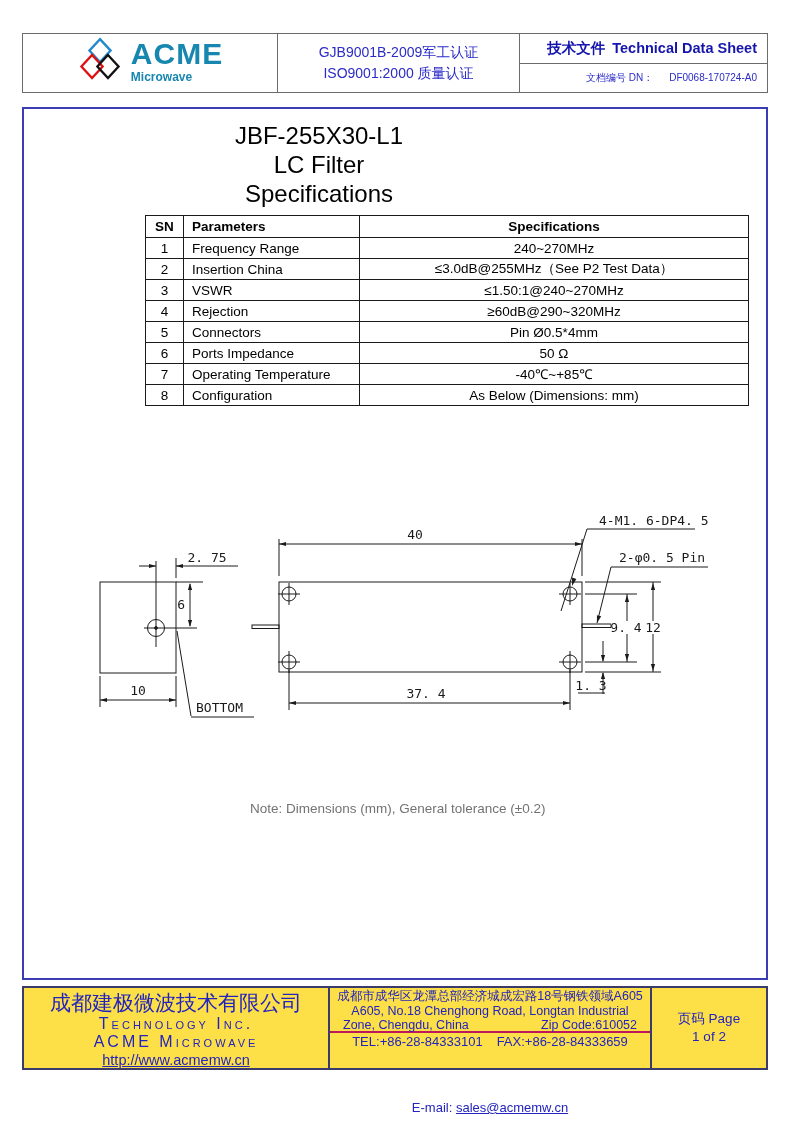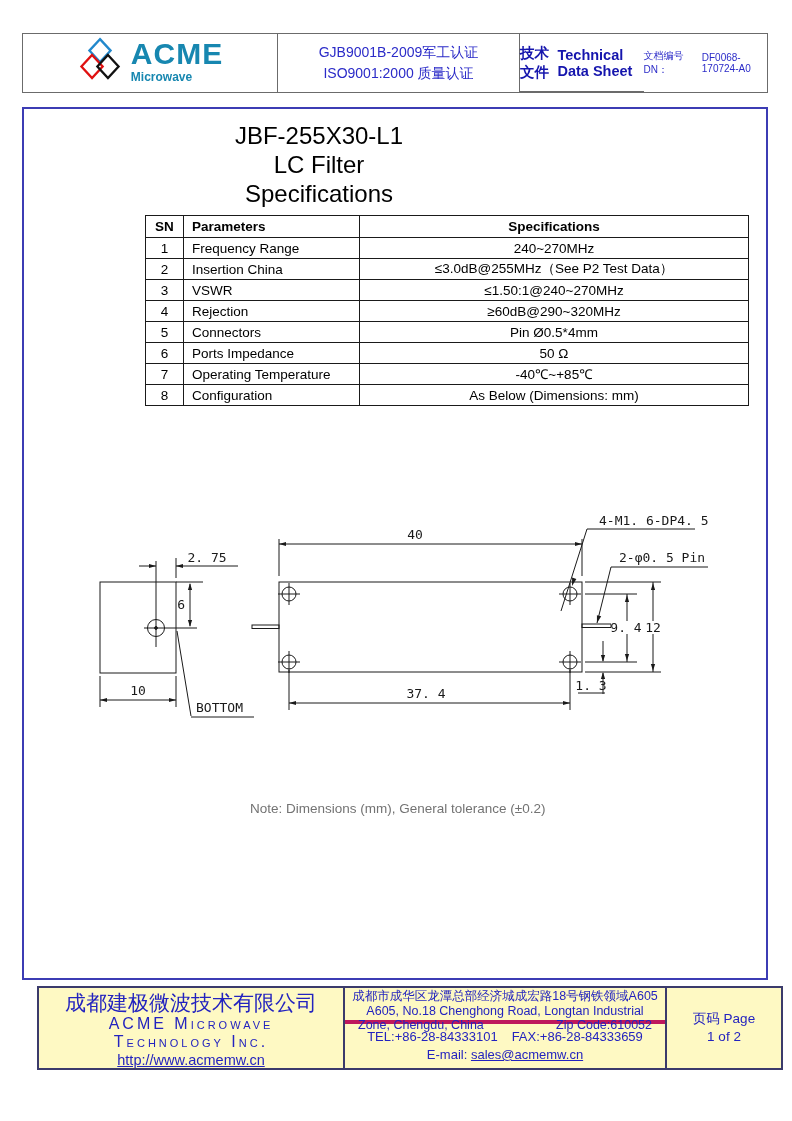--- a/index.html
+++ b/index.html
@@ -7,21 +7,21 @@
 
   
   .header-table { position:absolute; left:22px; top:33px; width:746px; height:60px;
     border:1px solid #6b6b6b; display:flex; background:#fff; }
   .cell-logo { width:255px; border-right:1px solid #6b6b6b; display:flex; align-items:center; justify-content:center; }
   .logo-mark { width:46px; height:54px; margin-right:8px; }
   .logo-text-acme { font-size:30px; font-weight:bold; color:#1787b0; line-height:28px; letter-spacing:1px; }
   .logo-text-mw { font-size:12px; font-weight:bold; color:#1787b0; line-height:19px; }
   .cell-cert { width:242px; border-right:1px solid #6b6b6b; display:flex; flex-direction:column;
     align-items:center; justify-content:center; color:#2b2bc8; font-size:14px; line-height:21px; }
-  .cell-doc { flex:1; display:flex; flex-direction:row; }
+  .cell-doc { flex:1; display:flex; flex-direction:column; }
   .doc-type { flex:1; border-bottom:1px solid #6b6b6b; display:flex; align-items:center; justify-content:flex-end;
     padding-right:10px; color:#1515ad; font-weight:bold; font-size:14.5px; gap:7px; }
   .doc-no { flex:1; display:flex; align-items:center; justify-content:flex-end; padding-right:10px;
     color:#2b2bc8; font-size:10px; gap:16px; }
 
   
   .main-box { position:absolute; left:22px; top:107px; width:746px; height:873px; border:2px solid #3c3cb4; }
 
   .title-block { position:absolute; top:121px; left:0; width:638px; text-align:center;
     font-weight:normal; font-size:24px; line-height:29px; color:#000; }
@@ -33,29 +33,29 @@
   .col-sn { width:38px; } .col-param { width:176px; } .col-spec { width:389px; }
   .al-c { text-align:center; } .al-l { text-align:left; padding-left:8px !important; }
 
   
   .drawing-svg { position:absolute; left:70px; top:495px; }
   .drawing-svg text { font-family:"DejaVu Sans Mono",monospace; font-size:13px; fill:#1a1a1a; }
   .note { position:absolute; left:250px; top:801px; font-size:13.5px; color:#737373; }
 
   
   .footer-table { position:absolute; left:22px; top:986px; width:746px; height:84px;
-    border:2px solid #3b3b6b; display:flex; color:#2323bf; background:#fef9c3;margin-left:15px; }
+    border:2px solid #3b3b6b; display:flex; color:#2323bf; background:#fde047; }
   .f-left { width:306px; border-right:2px solid #3b3b6b; text-align:center; padding-top:3px; }
   .f-company-cn { font-size:21px; line-height:24px; }
   .f-company-en { font-variant:small-caps; font-size:16px; letter-spacing:3px; line-height:18px; }
   .f-website { font-size:14.5px; line-height:18px; text-decoration:underline; cursor:pointer; }
   .f-mid { width:322px; border-right:2px solid #3b3b6b; display:flex; flex-direction:column; }
-  .f-address { height:36px; border-bottom:4px solid #be185d; font-size:12.5px; line-height:14.5px; padding:1px 5px 0; text-align:center; }
+  .f-address { height:45px; border-bottom:2px solid #be185d; font-size:12.5px; line-height:14.5px; padding:1px 5px 0; text-align:center; }
   .f-address-l3 { display:flex; justify-content:space-between; padding:0 8px; }
-  .f-contact { flex:1; display:flex; flex-direction:column; justify-content:center; font-size:13px; line-height:18px; text-align:center; }
+  .f-contact { flex:1; display:flex; flex-direction:column; justify-content:center; font-size:13px; line-height:18px; text-align:center;gap:48px; }
   .f-tel-line { display:flex; justify-content:center; gap:14px; }
   .f-email-link { text-decoration:underline; cursor:pointer; }
   .f-page { flex:1; display:flex; flex-direction:column; align-items:center; justify-content:center; font-size:13.5px; line-height:18px; }
 </style>
 </head>
 <body>
 
 <div class="header-table">
   <div class="cell-logo">
     <svg class="logo-mark" viewBox="0 0 52 58">
@@ -236,22 +236,22 @@
   <text x="591" y="690" text-anchor="middle">1. 3</text>
   <text x="599" y="525" text-anchor="start">4-M1. 6-DP4. 5</text>
   <text x="619" y="562" text-anchor="start">2-φ0. 5 Pin</text>
 </svg>
 
 <div class="note">Note: Dimensions (mm), General tolerance (±0.2)</div>
 
 <div class="footer-table">
   <div class="f-left">
     <div class="f-company-cn">成都建极微波技术有限公司</div>
+    <div class="f-company-en">Technology Inc.</div>
     <div class="f-company-en">ACME Microwave</div>
-    <div class="f-company-en">Technology Inc.</div>
     <div class="f-website">http://www.acmemw.cn</div>
   </div>
   <div class="f-mid">
     <div class="f-address">
       <div>成都市成华区龙潭总部经济城成宏路18号钢铁领域A605</div>
       <div>A605, No.18 Chenghong Road, Longtan Industrial</div>
       <div class="f-address-l3">
         <span>Zone, Chengdu, China</span>
         <span>Zip Code:610052</span>
       </div>

